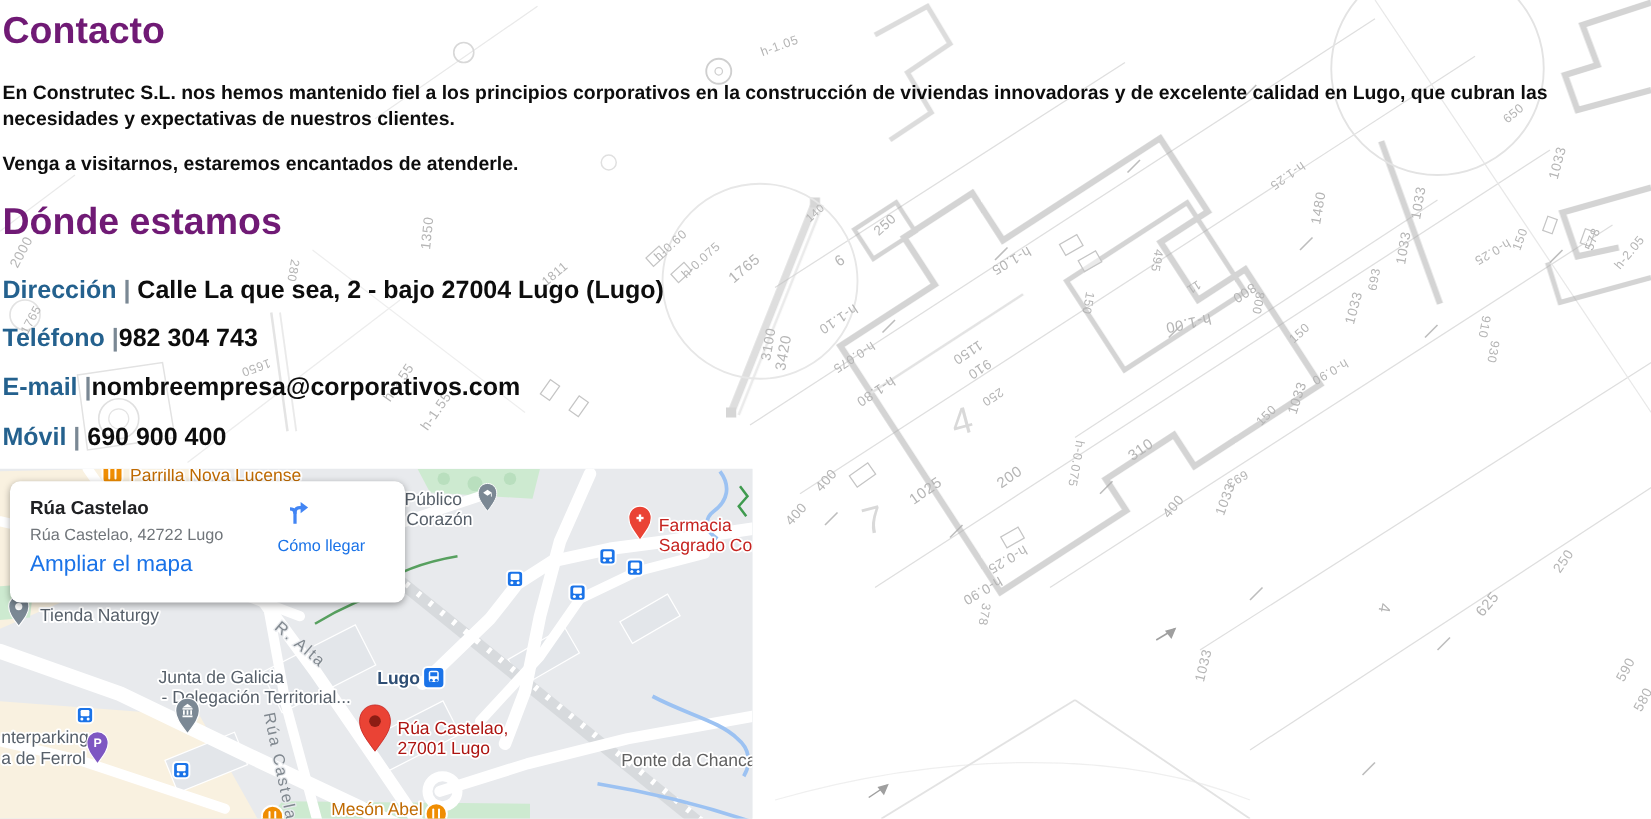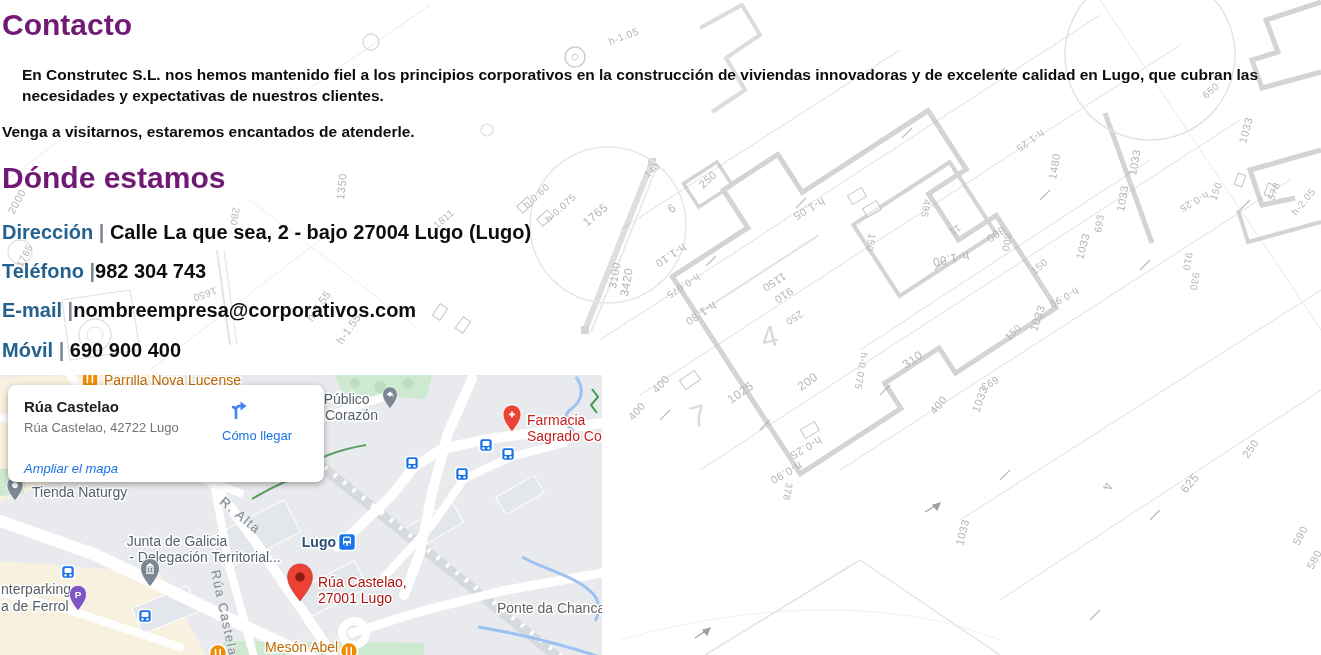--- a/index.html
+++ b/index.html
@@ -3,38 +3,38 @@
 <meta charset="utf-8">
 <style>
   html,body{margin:0;padding:0;background:#fff;}
   .page{position:relative;width:1321px;height:655px;overflow:hidden;background:#fff;
         font-family:"Liberation Sans",sans-serif;}
   svg.bg{position:absolute;left:0;top:0;}
   .content{position:absolute;left:0;top:0;width:1321px;height:655px;}
   .content h1{position:absolute;margin:0;font-size:30px;font-weight:bold;color:#701a75;letter-spacing:0;}
   .content p{position:absolute;margin:0;font-size:15.5px;font-weight:bold;color:#0d0d0d;line-height:21px;}
   #h-contacto{left:2px;top:8px;}
-  #p-intro1{left:2px;top:64px;width:1282px;margin-left:20px;}
+  #p-intro1{left:2px;top:64px;width:1282px;}
   #p-intro2{left:2px;top:121px;width:1282px;}
   #h-donde{left:2px;top:161px;}
   .cline{position:absolute;left:2px;font-size:20px;font-weight:bold;color:#0d0d0d;}
   .cline .lbl{color:#24618e;}
   .cline .sep{color:#7a8894;white-space:pre;}
   #l-dir{top:221px;} #l-tel{top:260px;} #l-mail{top:299px;} #l-mov{top:339px;}
   .map{position:absolute;left:0;top:375px;width:602px;height:280px;overflow:hidden;background:#e8eaed;}
   .map-svg{position:absolute;left:0;top:0;}
   .map-svg text{font-family:"Liberation Sans",sans-serif;}
   .maplbl{font-size:14px;paint-order:stroke;stroke:#ffffff;stroke-width:3px;stroke-linejoin:round;}
   .street{font-size:13px;fill:#80888f;letter-spacing:1.5px;paint-order:stroke;stroke:#e8eaed;stroke-width:2px;}
   .map-card{position:absolute;left:8px;top:10px;width:316px;height:97px;box-sizing:border-box;
             background:#fff;border-radius:8px;box-shadow:0 2px 6px rgba(0,0,0,.35);
             padding:13px 16px 12px;z-index:2;}
   .card-title{font-size:15px;font-weight:bold;color:#202124;}
   .card-sub{font-size:13px;color:#70757a;margin-top:5px;}
-  .card-expand{font-size:13px;color:#1a73e8;position:absolute;left:16px;bottom:6px;cursor:pointer;text-decoration:none;font-style:italic;}
+  .card-expand{font-size:18px;color:#1a73e8;position:absolute;left:16px;bottom:20px;cursor:pointer;text-decoration:none;}
   .card-dir{position:absolute;top:12px;right:6px;width:96px;text-align:left;cursor:pointer;}
   .card-dir-label{font-size:13px;color:#1a73e8;margin-top:3px;}
   #bp-labels text{font-family:"Liberation Sans",sans-serif;letter-spacing:.5px;}
 </style>
 </head>
 <body>
 
 <div class="page">
 
   <svg class="bg" width="1321" height="655" viewBox="0 0 1321 655" aria-hidden="true">

